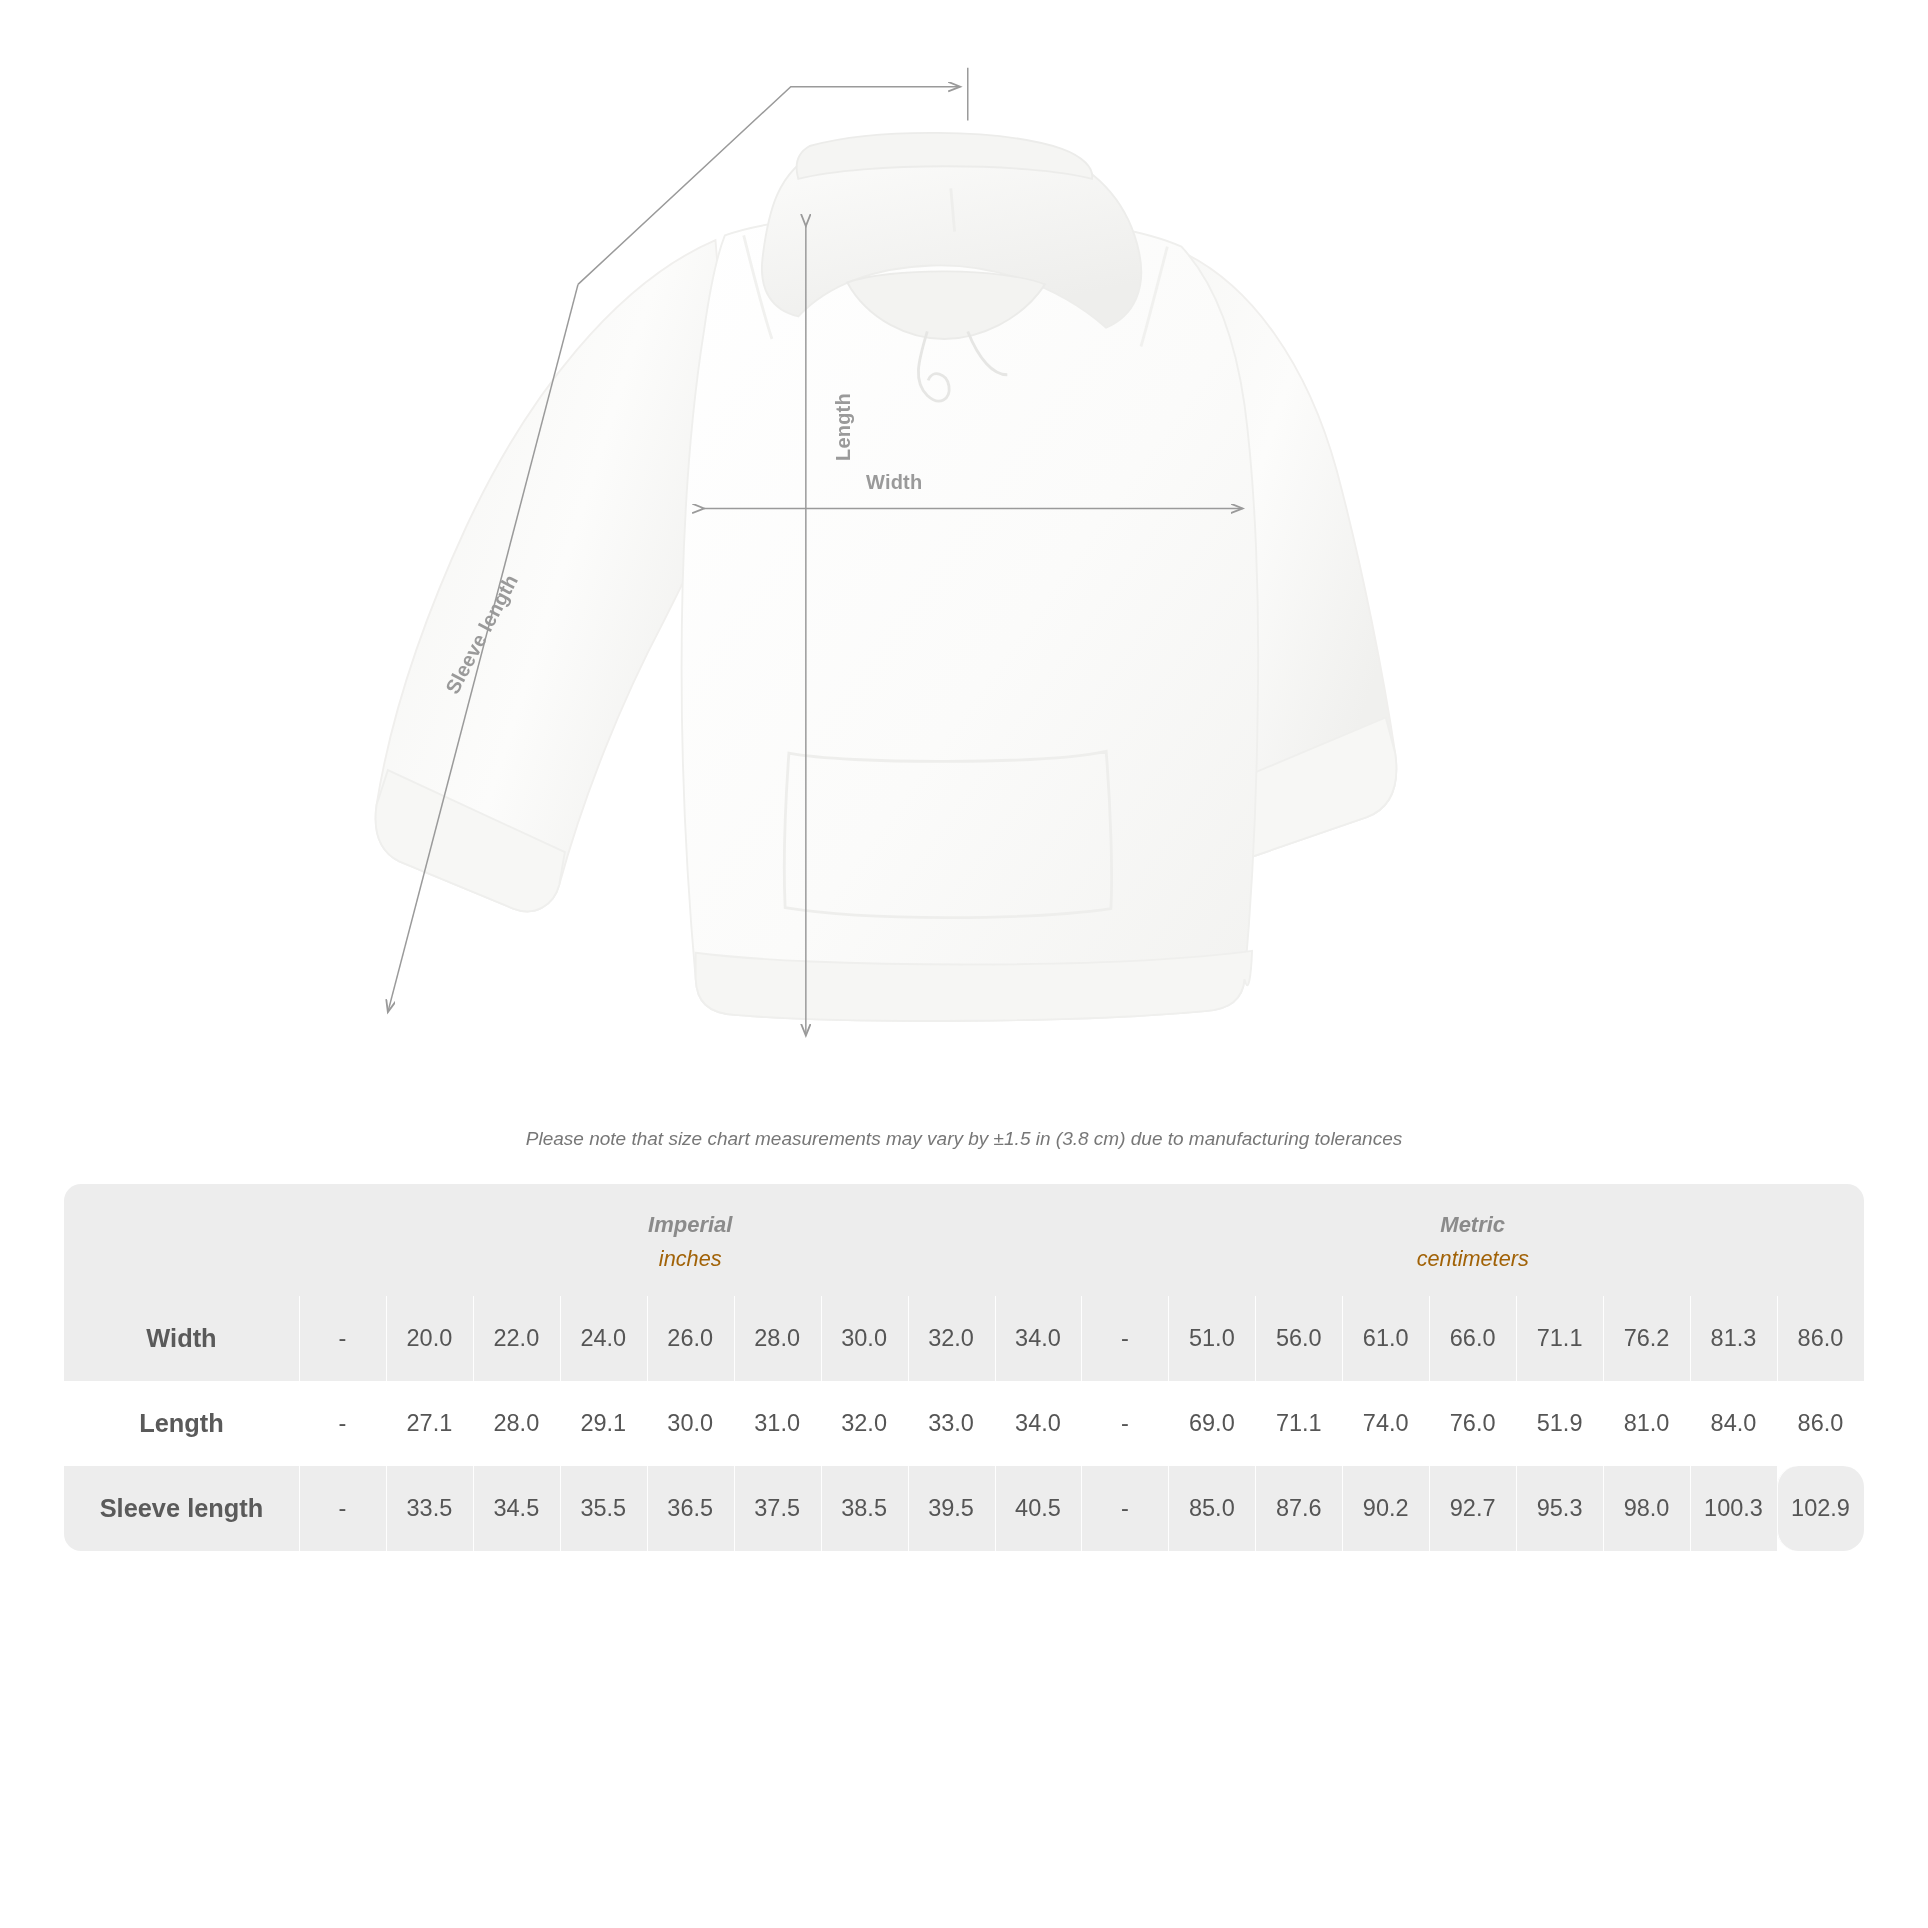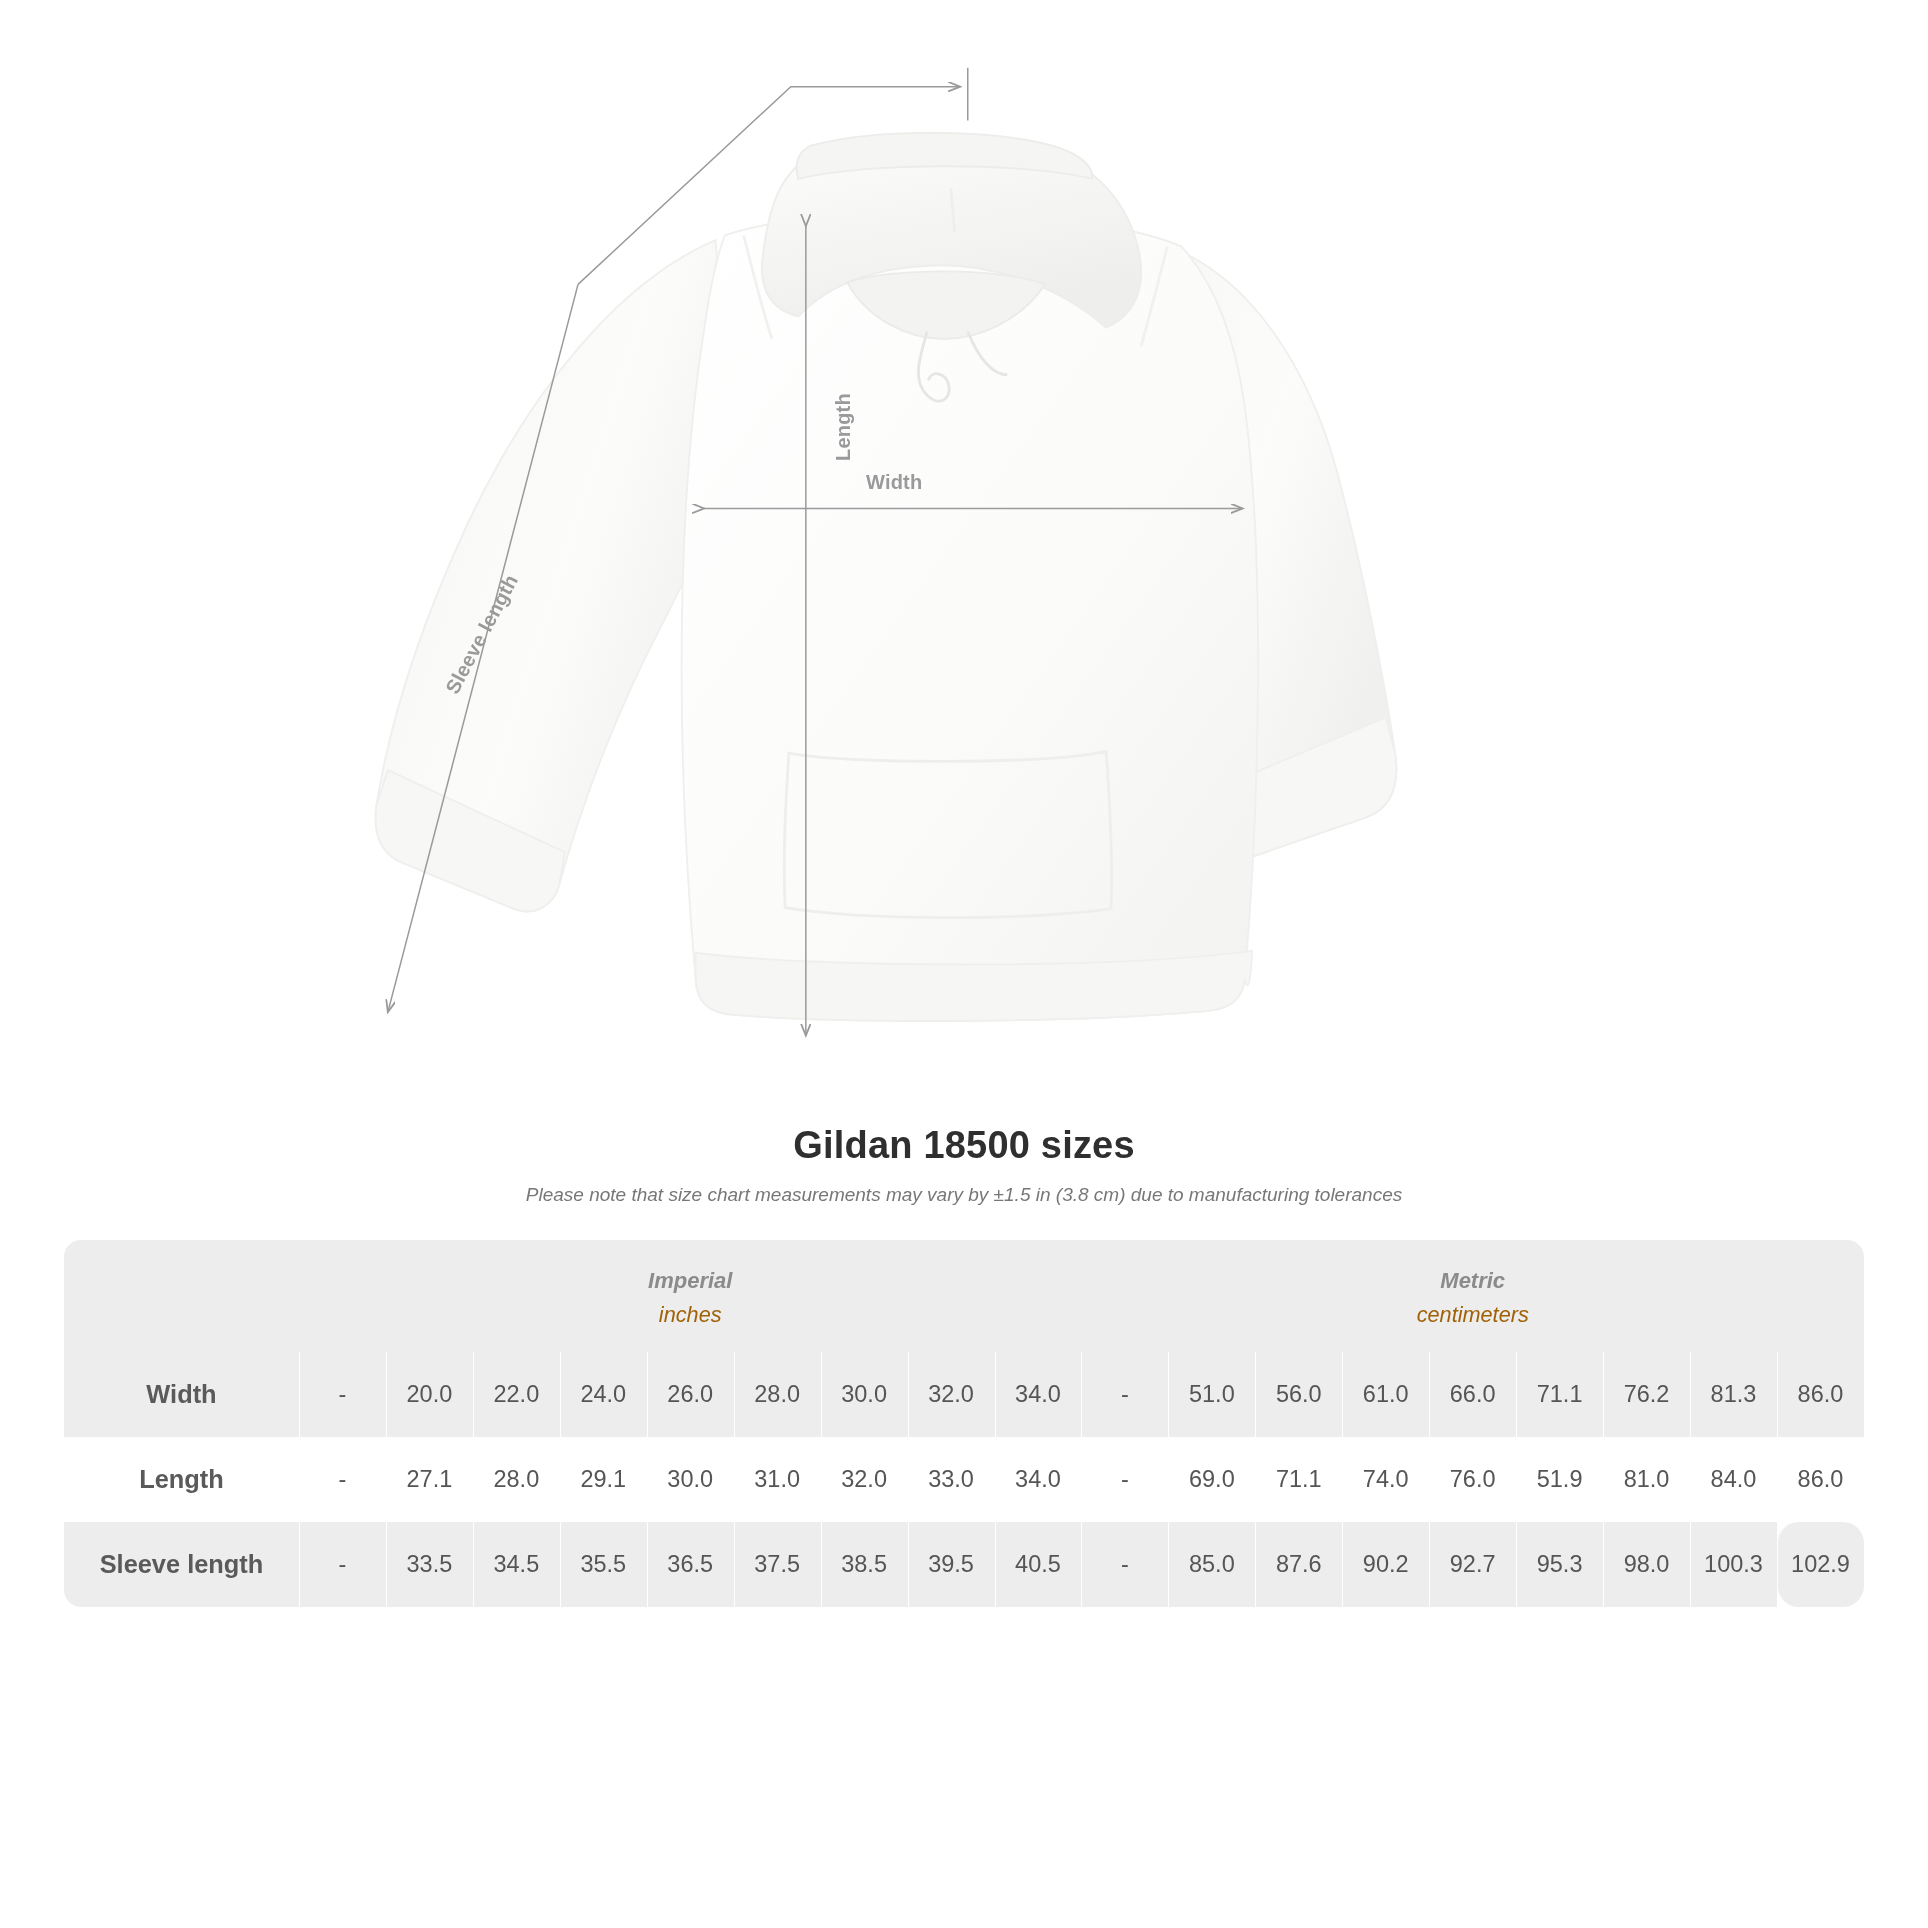--- a/index.html
+++ b/index.html
@@ -220,21 +220,20 @@
         <line x1="1028" y1="72" x2="1028" y2="128"></line>
       </g>
     </svg>
 
     <div class="dim-label vertical" style="left: 832px; top: 461px;">Length</div>
     <div class="dim-label" style="left: 866px; top: 471px;">Width</div>
     <div class="dim-label sleeve" style="left: 441px; top: 687px;">Sleeve length</div>
   </div>
 
   <div class="titles">
-    <div class="chart-title">Gildan 18500 sizes</div>
     <div class="chart-note">Please note that size chart measurements may vary by ±1.5 in (3.8 cm) due to manufacturing tolerances</div>
   </div>
 
   <div class="table-wrap">
     <table class="sizes">
       <colgroup>
         <col class="label-col">
         <col class="val-col">
           <col class="val-col">
           <col class="val-col">

